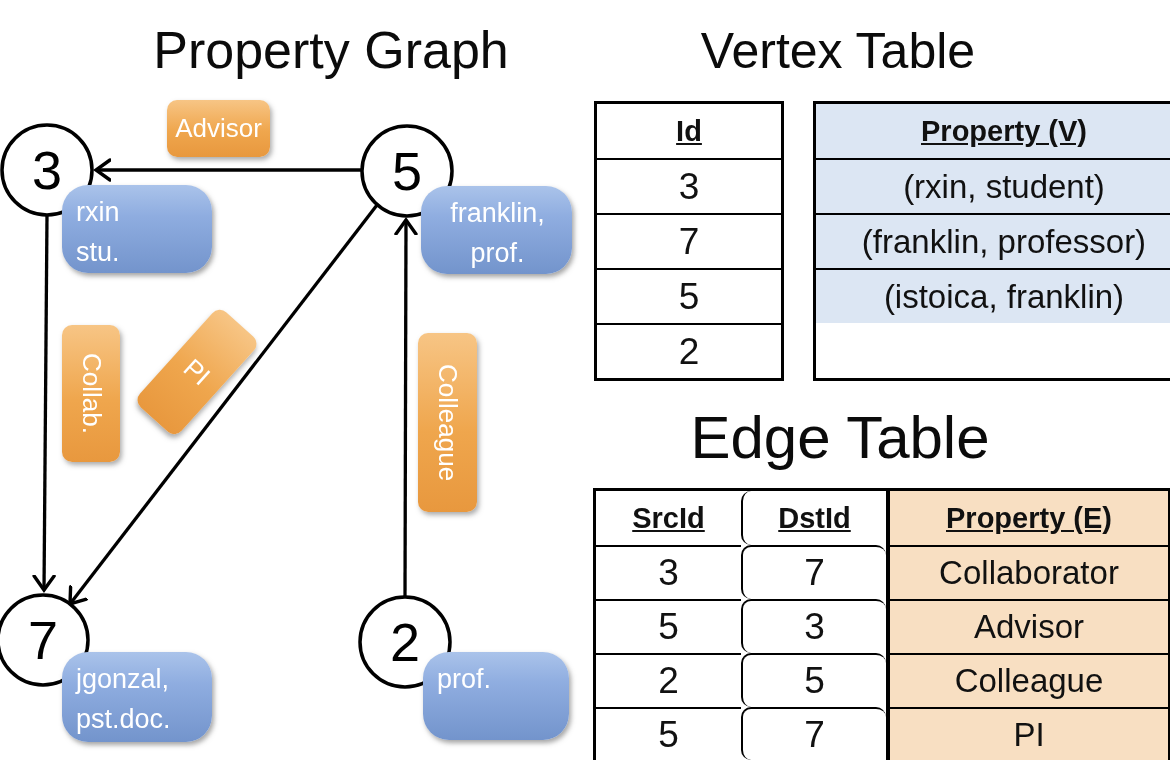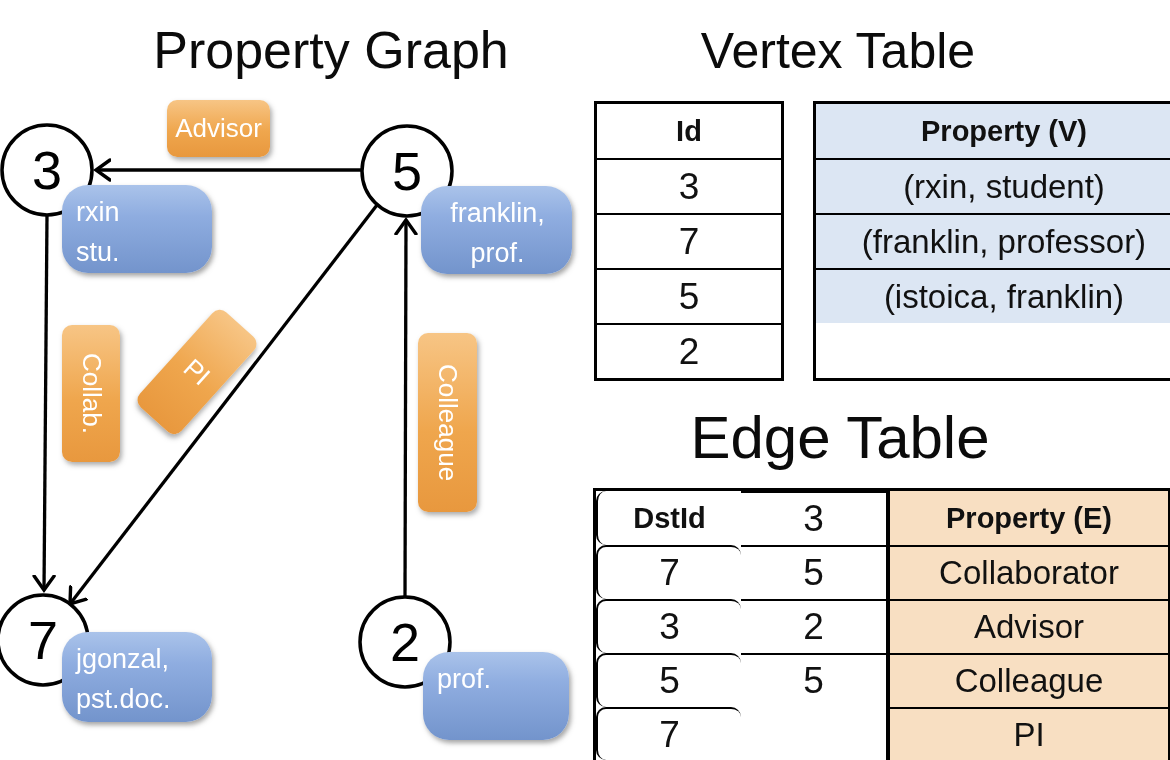--- a/index.html
+++ b/index.html
@@ -27,21 +27,21 @@
     display:flex;align-items:center;justify-content:center;
     font-size:26px;
   }
   .vtext{writing-mode:vertical-rl;}
   
   .tbl{position:absolute;display:grid;border:3px solid #000;background:#fff;}
   .tbl .cell{
     display:flex;align-items:center;justify-content:center;
     border-top:2px solid #000;font-size:33px;color:#111;
   }
-  .tbl .cell.first{border-top:none;}
+  .tbl .cell.first{border-top:none;text-decoration:underline;}
   .tbl .cell.hdr{font-weight:bold;font-size:29px;}
   .tbl .cell.num{font-size:37px;}
   .twocol{grid-template-columns:1fr 1fr;}
   .twocol .cell.colr{border-left:2px solid #000;border-radius:10px;}
   .bluefill .cell{background:#dce6f3;}
   .tanfill .cell{background:#f8dfc2;}
 </style>
 </head>
 <body>
 
@@ -89,21 +89,21 @@
 <div class="nodebox" style="left:62px;top:185px;width:124px;height:81px;">
   <div>rxin</div>
   <div>stu.</div>
 </div>
 
 <div class="nodebox" style="left:421px;top:186px;width:125px;height:81px;text-align:center;">
   <div>franklin,</div>
   <div>prof.</div>
 </div>
 
-<div class="nodebox" style="left:62px;top:632px;width:124px;height:83px;">
+<div class="nodebox" style="left:62px;top:652px;width:124px;height:83px;">
   <div>jgonzal,</div>
   <div>pst.doc.</div>
 </div>
 
 <div class="nodebox" style="left:423px;top:652px;width:120px;height:81px;">
   <div>prof.</div>
 </div>
 
 <div class="abs title" style="left:593px;top:22px;width:490px;font-size:50px;">Vertex Table</div>
 
@@ -118,20 +118,21 @@
 <div class="tbl bluefill" style="left:765px;top:101px;width:376px;height:274px;grid-template-rows:54px 55px 55px 55px 1fr;margin-left:48px;">
   <div class="cell hdr first">Property (V)</div>
   <div class="cell">(rxin, student)</div>
   <div class="cell">(franklin, professor)</div>
   <div class="cell">(istoica, franklin)</div>
 </div>
 
 <div class="abs title" style="left:595px;top:403px;width:490px;font-size:60px;">Edge Table</div>
 
 <div class="tbl twocol" style="left:593px;top:488px;width:290px;height:269px;grid-template-rows:54px 54px 54px 54px 1fr;">
+  <div class="cell hdr first">SrcId</div>
   <div class="cell hdr first colr">DstId</div>
 
   <div class="cell num">3</div>
   <div class="cell num colr">7</div>
 
   <div class="cell num">5</div>
   <div class="cell num colr">3</div>
 
   <div class="cell num">2</div>
   <div class="cell num colr">5</div>

